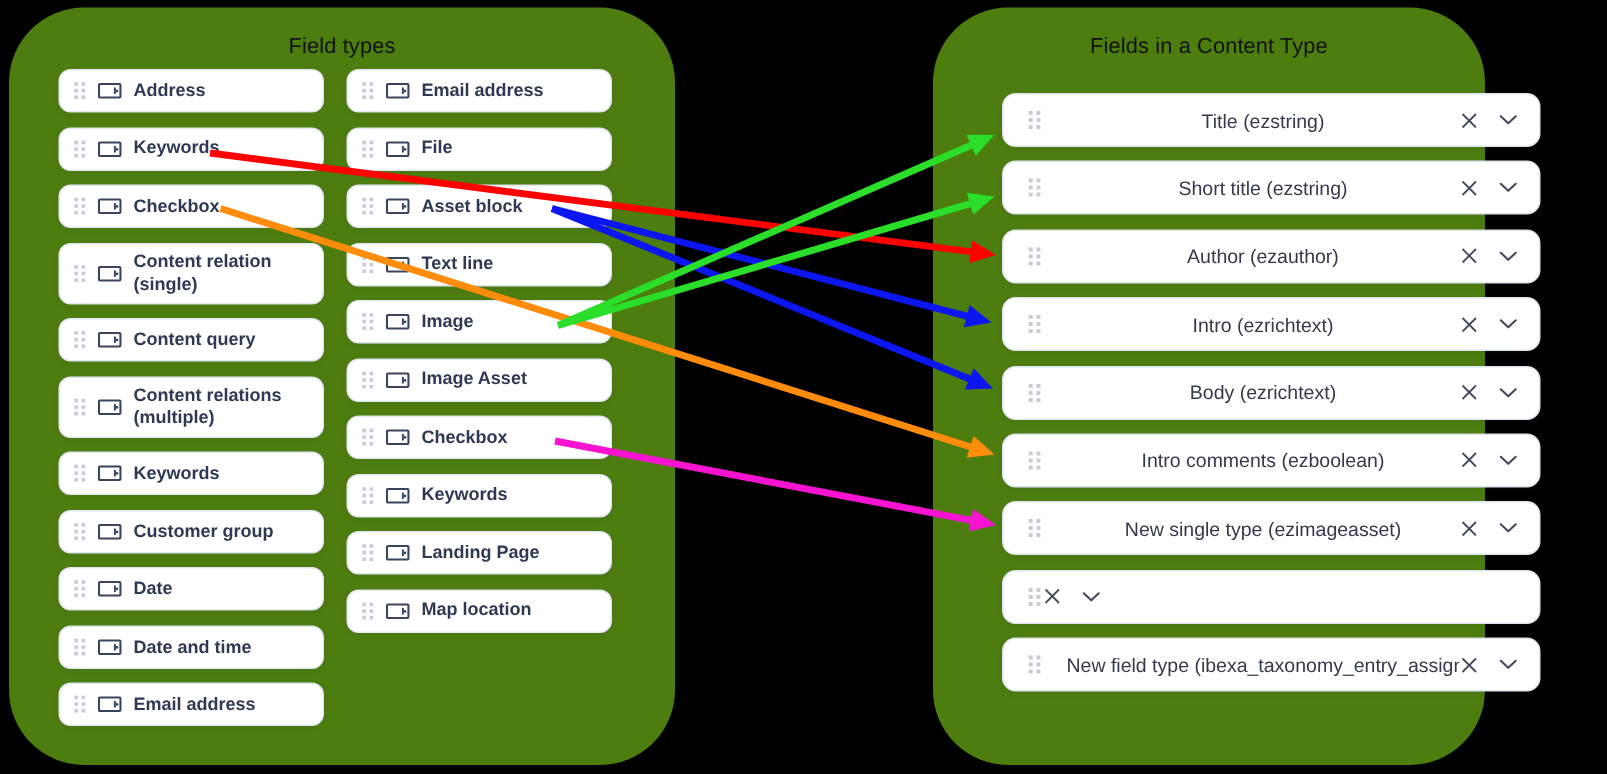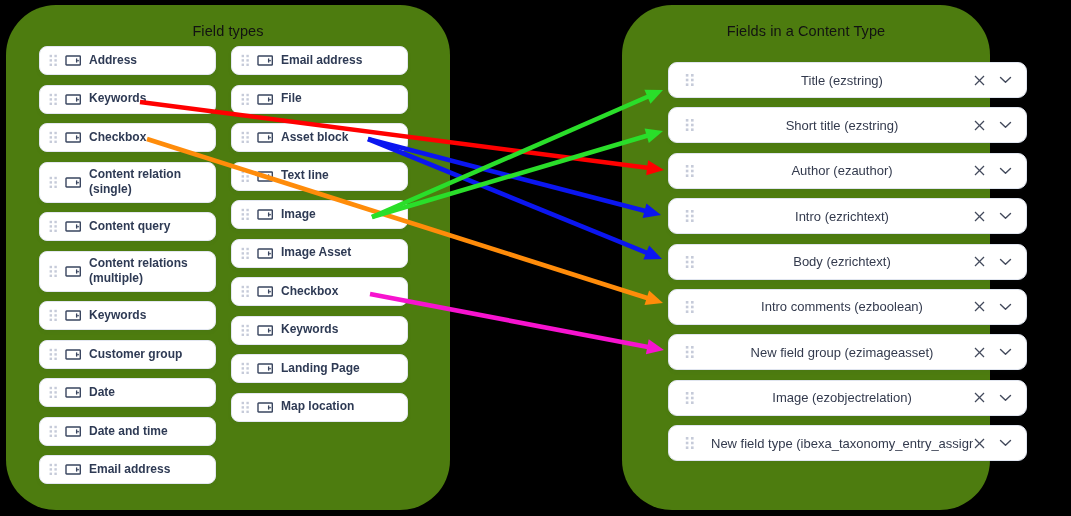--- a/index.html
+++ b/index.html
@@ -576,45 +576,44 @@
     <svg class="drag" width="10" height="14" viewBox="0 0 10 14">
       <g fill="#c6cbd9">
         <rect x="0.8" y="1" width="2.6" height="2.6"></rect>
               <rect x="6" y="1" width="2.6" height="2.6"></rect>
         <rect x="0.8" y="5.7" width="2.6" height="2.6"></rect>
               <rect x="6" y="5.7" width="2.6" height="2.6"></rect>
         <rect x="0.8" y="10.4" width="2.6" height="2.6"></rect>
               <rect x="6" y="10.4" width="2.6" height="2.6"></rect>
       </g>
     </svg>
-    <span class="ct-label">New field group (ezimageasset)</span>
-    <button class="icon-btn">
-      <svg width="13" height="13" viewBox="0 0 13 13">
-        <line x1="2" y1="2" x2="11" y2="11" stroke="#434a5c" stroke-width="1.2"></line>
-        <line x1="11" y1="2" x2="2" y2="11" stroke="#434a5c" stroke-width="1.2"></line>
-      </svg>
-    </button>
-    <button class="icon-btn">
-      <svg width="13" height="8" viewBox="0 0 13 8">
-        <polyline points="1.5,1.5 6.5,6.2 11.5,1.5" fill="none" stroke="#434a5c" stroke-width="1.4" stroke-linecap="round" stroke-linejoin="round"></polyline>
-      </svg>
-    </button>
-  </div>
-        <div class="ct-row">
-    <svg class="drag" width="10" height="14" viewBox="0 0 10 14">
-      <g fill="#c6cbd9">
-        <rect x="0.8" y="1" width="2.6" height="2.6"></rect>
-              <rect x="6" y="1" width="2.6" height="2.6"></rect>
-        <rect x="0.8" y="5.7" width="2.6" height="2.6"></rect>
-              <rect x="6" y="5.7" width="2.6" height="2.6"></rect>
-        <rect x="0.8" y="10.4" width="2.6" height="2.6"></rect>
-              <rect x="6" y="10.4" width="2.6" height="2.6"></rect>
-      </g>
-    </svg>
-    <span class="ct-label">Image (ezobjectrelation)</span>
+    <span class="ct-label">New single type (ezimageasset)</span>
+    <button class="icon-btn">
+      <svg width="13" height="13" viewBox="0 0 13 13">
+        <line x1="2" y1="2" x2="11" y2="11" stroke="#434a5c" stroke-width="1.2"></line>
+        <line x1="11" y1="2" x2="2" y2="11" stroke="#434a5c" stroke-width="1.2"></line>
+      </svg>
+    </button>
+    <button class="icon-btn">
+      <svg width="13" height="8" viewBox="0 0 13 8">
+        <polyline points="1.5,1.5 6.5,6.2 11.5,1.5" fill="none" stroke="#434a5c" stroke-width="1.4" stroke-linecap="round" stroke-linejoin="round"></polyline>
+      </svg>
+    </button>
+  </div>
+        <div class="ct-row">
+    <svg class="drag" width="10" height="14" viewBox="0 0 10 14">
+      <g fill="#c6cbd9">
+        <rect x="0.8" y="1" width="2.6" height="2.6"></rect>
+              <rect x="6" y="1" width="2.6" height="2.6"></rect>
+        <rect x="0.8" y="5.7" width="2.6" height="2.6"></rect>
+              <rect x="6" y="5.7" width="2.6" height="2.6"></rect>
+        <rect x="0.8" y="10.4" width="2.6" height="2.6"></rect>
+              <rect x="6" y="10.4" width="2.6" height="2.6"></rect>
+      </g>
+    </svg>
     <button class="icon-btn">
       <svg width="13" height="13" viewBox="0 0 13 13">
         <line x1="2" y1="2" x2="11" y2="11" stroke="#434a5c" stroke-width="1.2"></line>
         <line x1="11" y1="2" x2="2" y2="11" stroke="#434a5c" stroke-width="1.2"></line>
       </svg>
     </button>
     <button class="icon-btn">
       <svg width="13" height="8" viewBox="0 0 13 8">
         <polyline points="1.5,1.5 6.5,6.2 11.5,1.5" fill="none" stroke="#434a5c" stroke-width="1.4" stroke-linecap="round" stroke-linejoin="round"></polyline>
       </svg>

